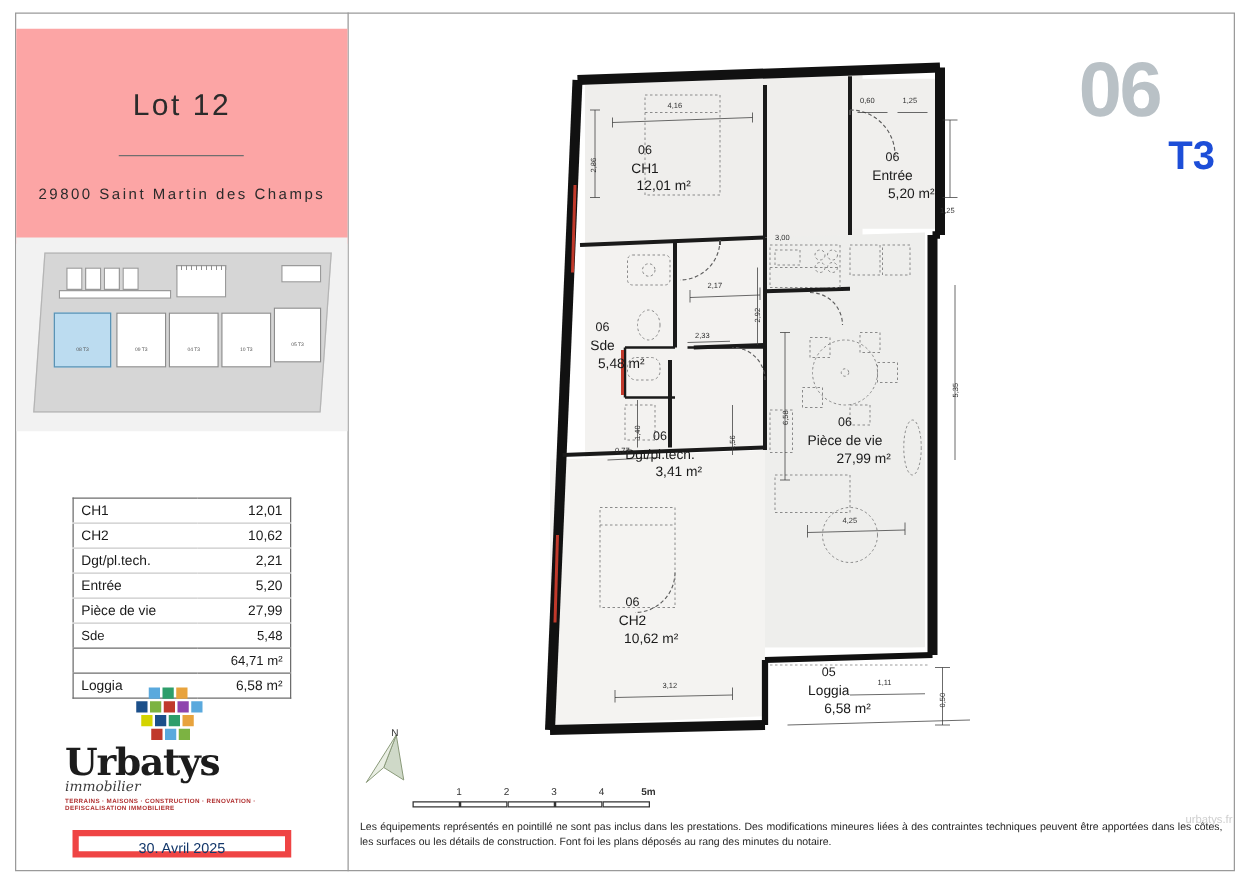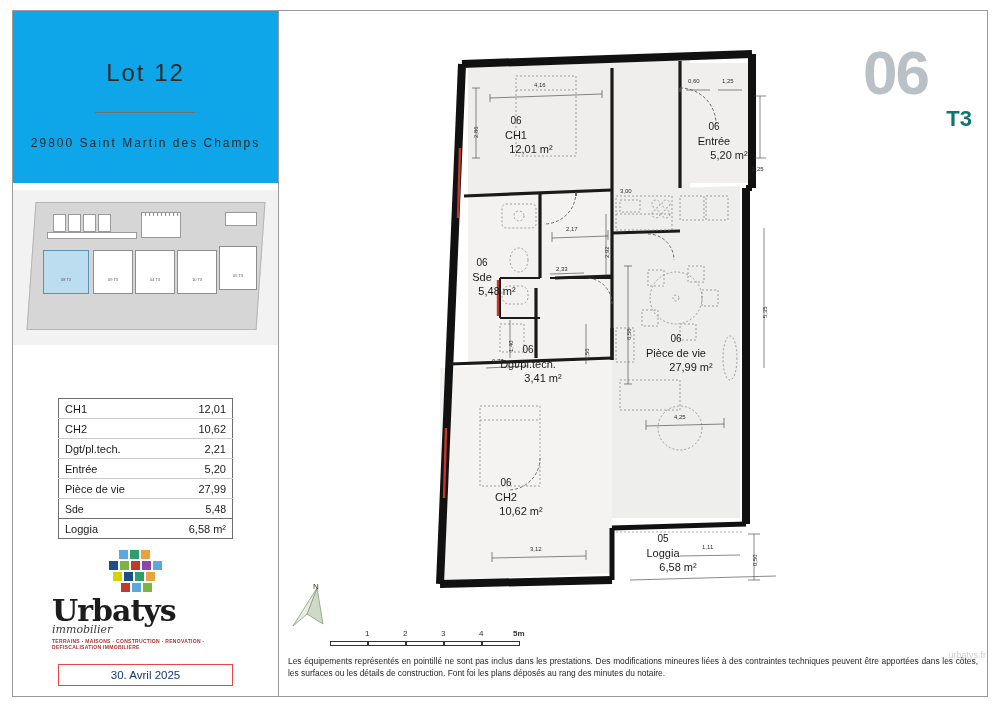--- a/index.html
+++ b/index.html
@@ -30,23 +30,23 @@
   }
   .vdivider {
     position: absolute;
     left: 278px; top: 10px;
     width: 1px; height: 687px;
     background: #9a9a9a;
   }
   
   .title-box {
     position: absolute;
-    left: 13px; top: 11px;
+    left: 13px; top: 23px;
     width: 265px; height: 172px;
-    background: #0ea5e9;
+    background: #fca5a5;
     box-sizing: border-box;
   }
   .lot-title {
     position: absolute;
     left: 0; top: 48px;
     width: 265px;
     text-align: center;
     font-size: 24px;
     letter-spacing: 2px;
     color: #2b2b2b;
@@ -177,43 +177,43 @@
     font-size: 5px;
     letter-spacing: 0.3px;
     color: #b03030;
     margin-top: 2px;
     font-weight: bold;
   }
   .date-box {
     position: absolute;
     left: 58px; top: 664px;
     width: 175px; height: 22px;
-    border: 1px solid #ef4444;
+    border: 5px solid #ef4444;
     box-sizing: border-box;
     text-align: center;
     font-size: 11.5px;
     color: #14386b;
     line-height: 21px;
   }
   
   .big-num {
     position: absolute;
     right: 72px; top: 42px;
     font-size: 62px;
     font-weight: bold;
     color: #b9c1c6;
     letter-spacing: -2px;
     line-height: 1;
   }
   .big-type {
     position: absolute;
     right: 28px; top: 108px;
-    font-size: 22px;
+    font-size: 32px;
     font-weight: bold;
-    color: #0f766e;
+    color: #1d4ed8;
     line-height: 1;
   }
   
   .plan {
     position: absolute;
     left: 380px; top: 28px;
     width: 420px; height: 580px;
   }
   .plan svg { display: block; }
   .room-label {
@@ -333,20 +333,24 @@
         <td class="lbl">Entrée</td>
         <td class="val">5,20</td>
       </tr>
       <tr>
         <td class="lbl">Pièce de vie</td>
         <td class="val">27,99</td>
       </tr>
       <tr class="total">
         <td class="lbl">Sde</td>
         <td class="val">5,48</td>
+      </tr>
+      <tr class="total">
+        <td class="lbl"></td>
+        <td class="val">64,71 m²</td>
       </tr>
       <tr>
         <td class="lbl">Loggia</td>
         <td class="val">6,58 m²</td>
       </tr>
     </tbody>
   </table>
 
   <div class="logo-wrap">
     <div class="logo-grid">

